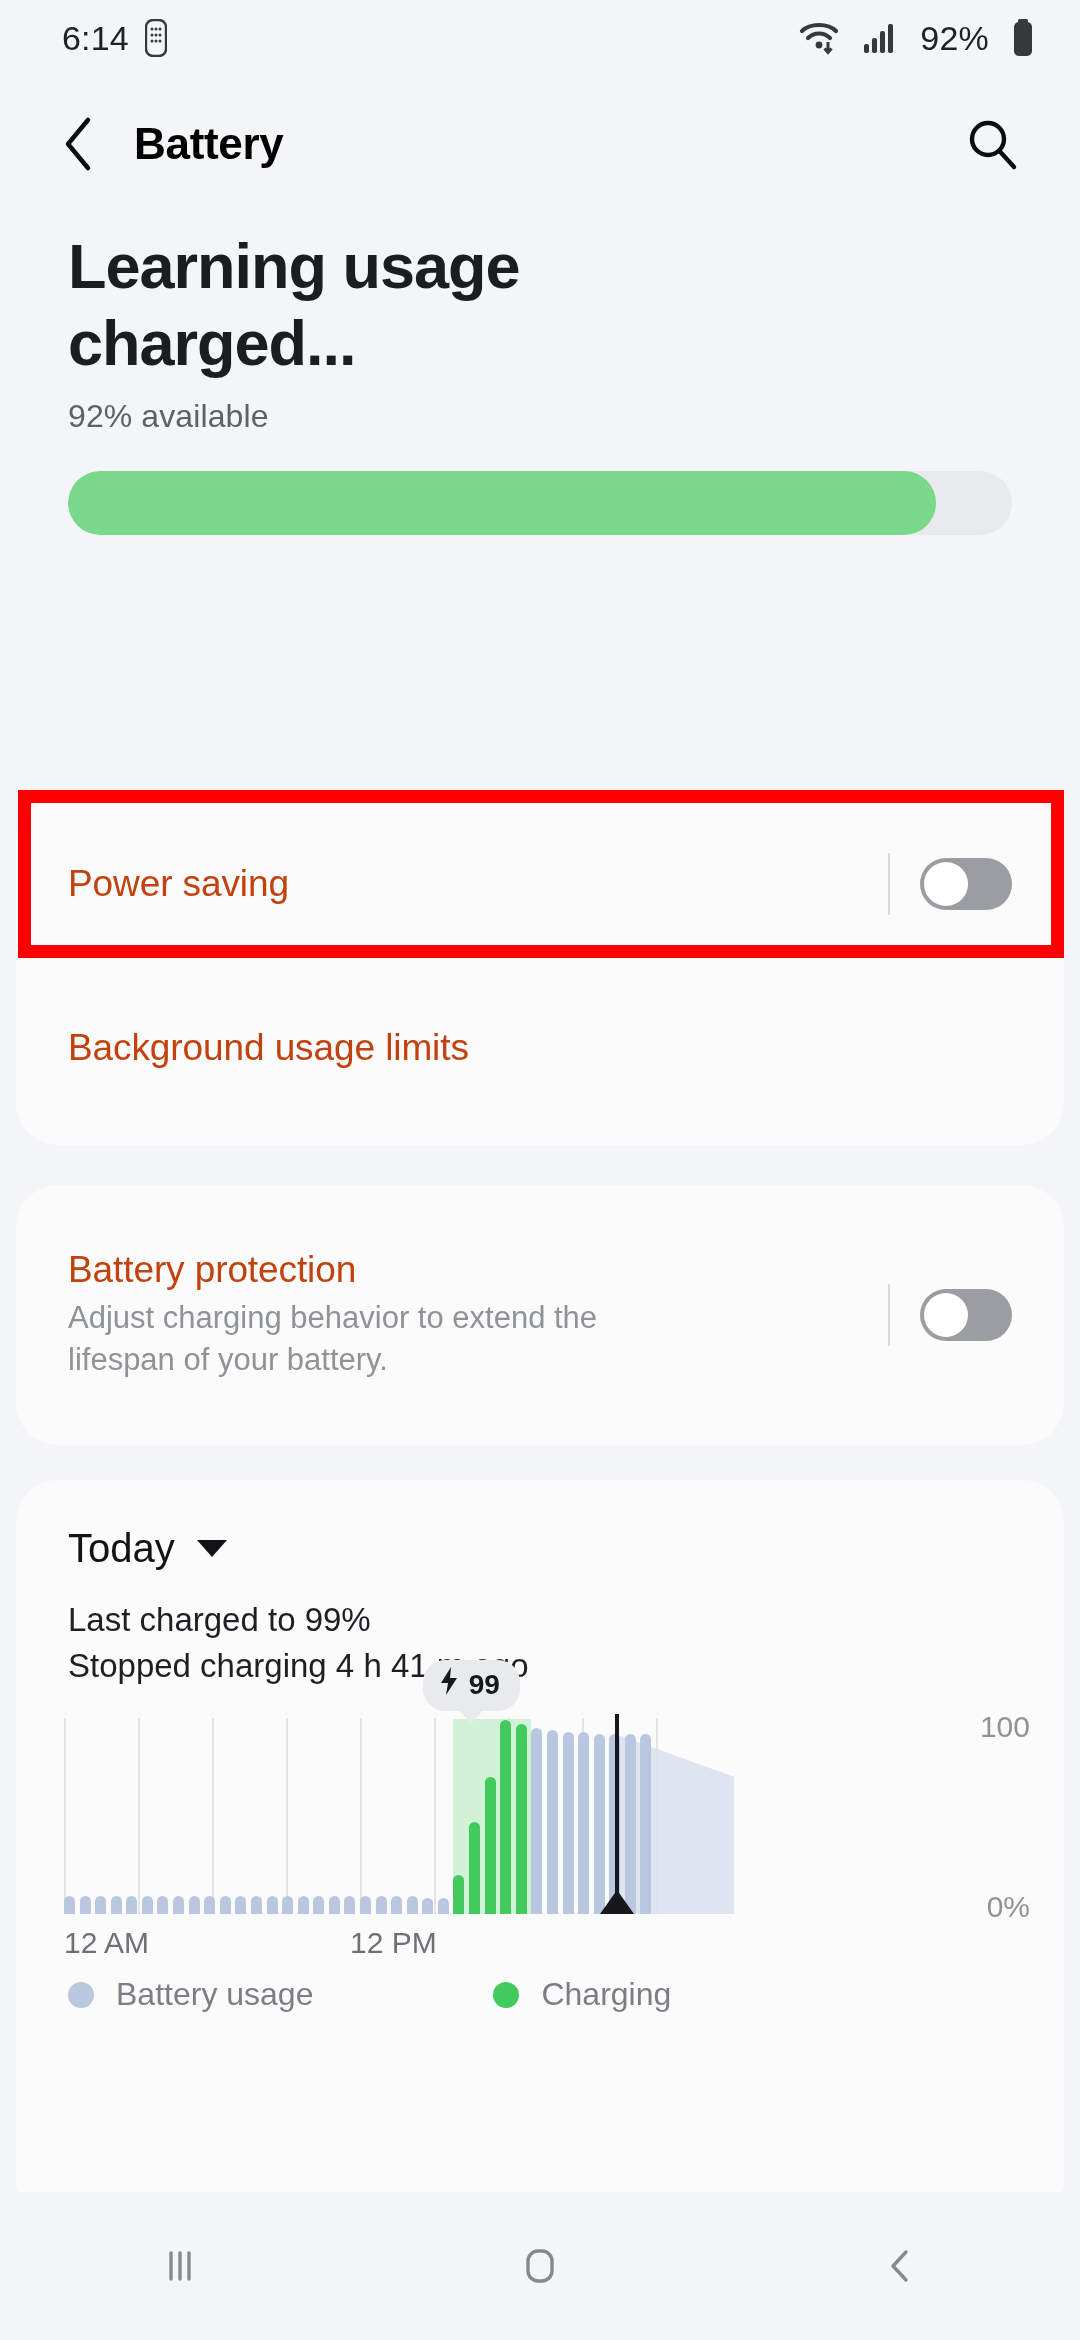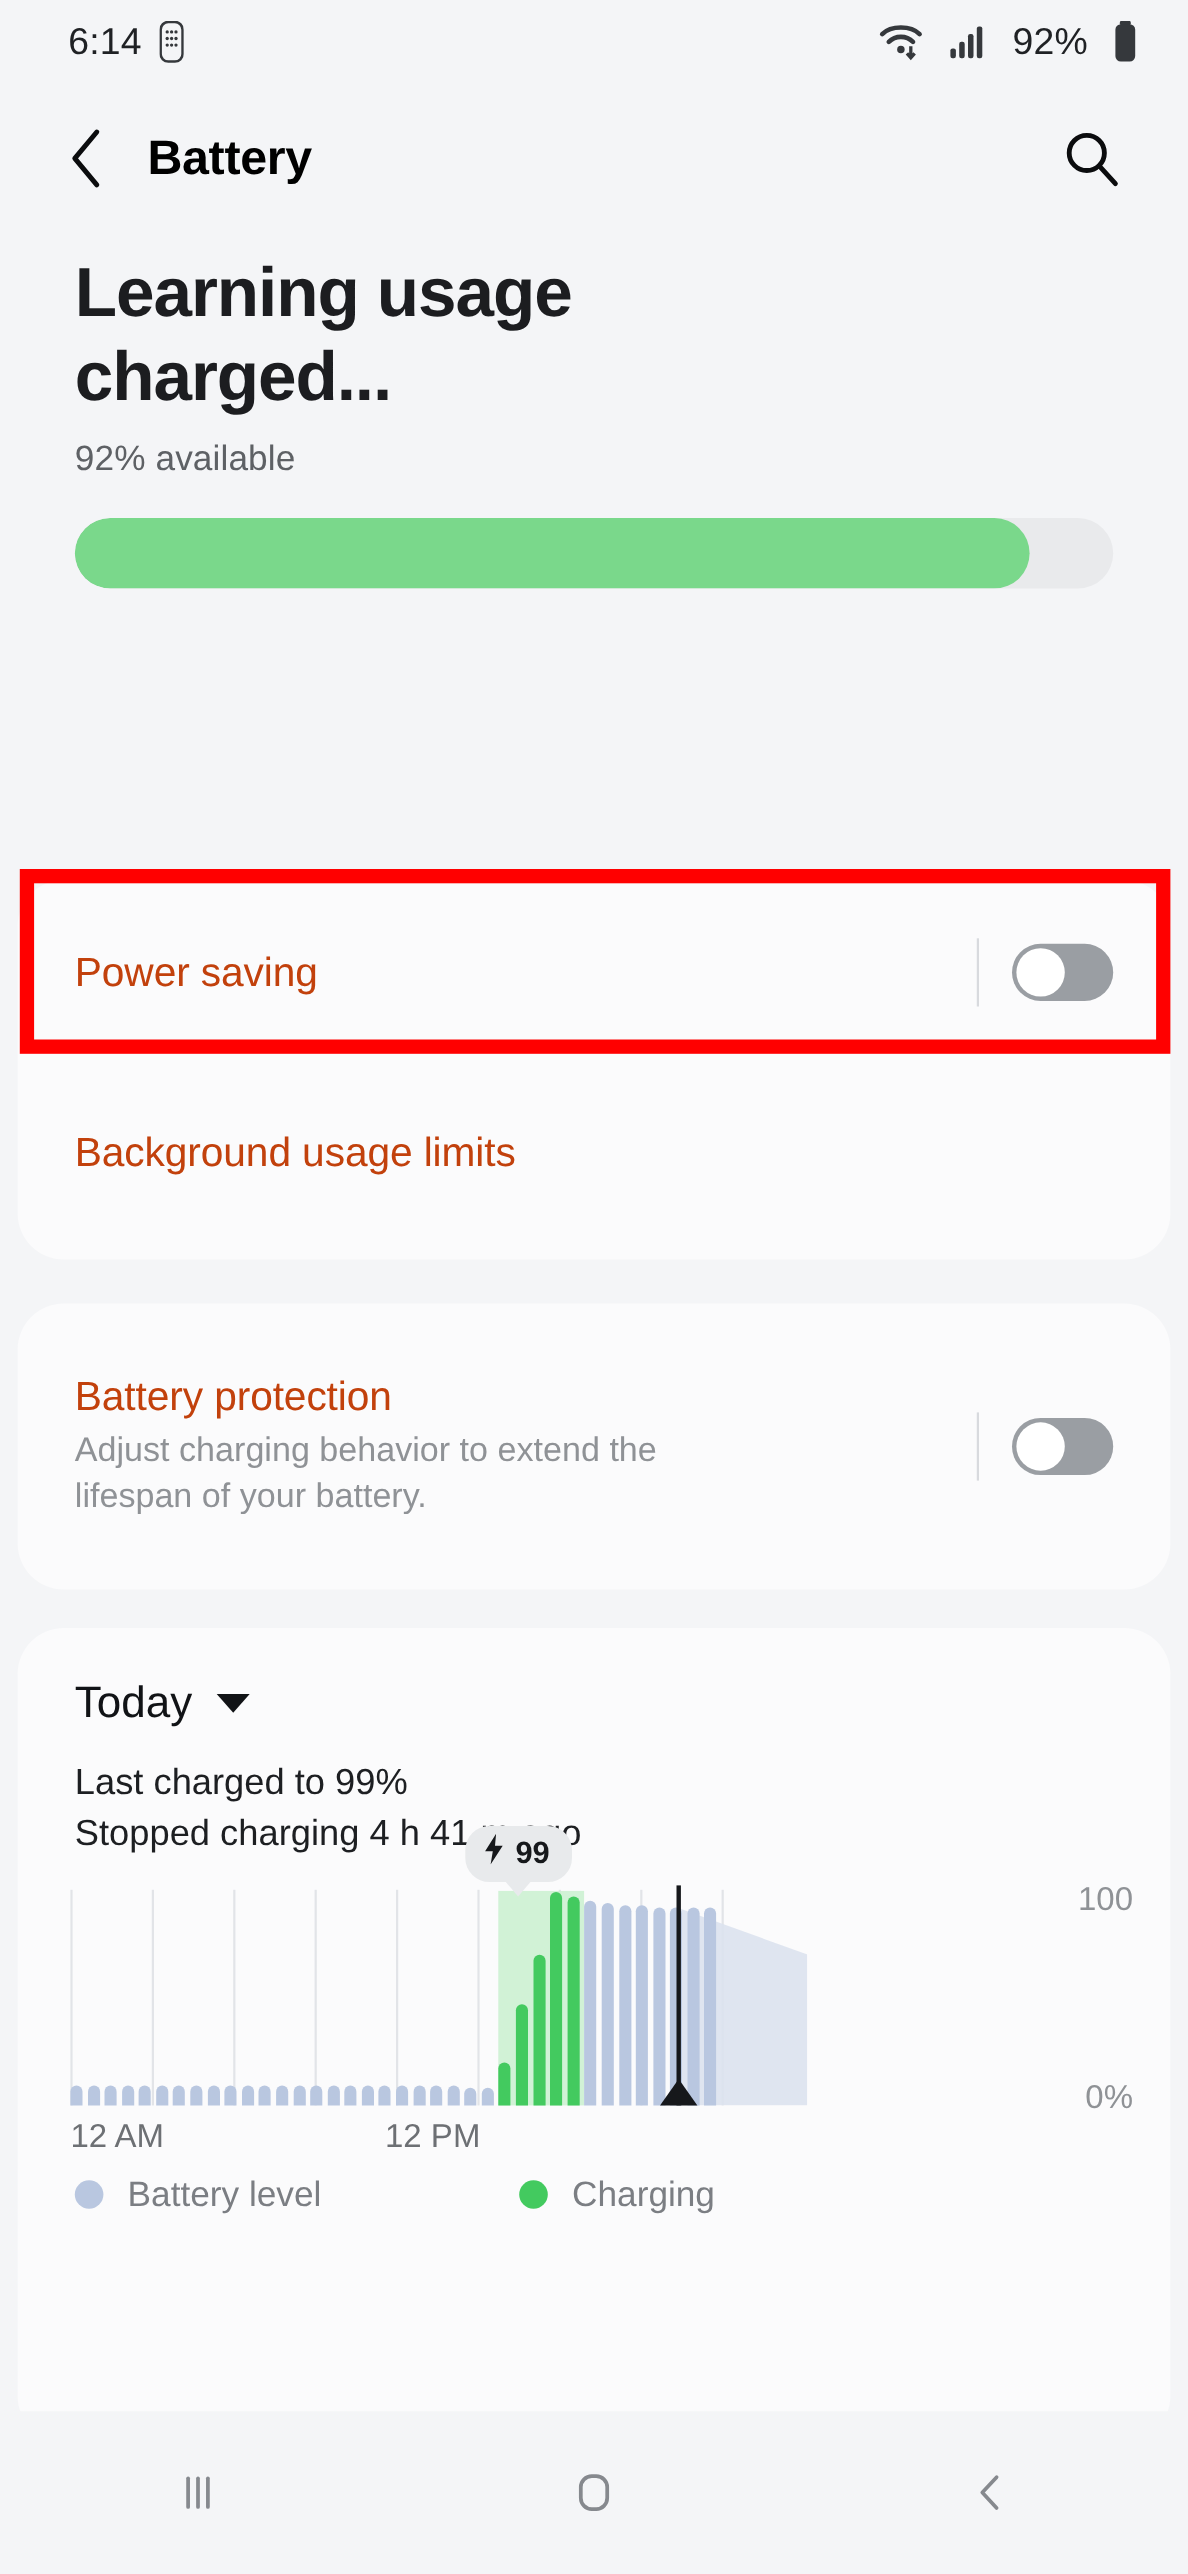--- a/index.html
+++ b/index.html
@@ -311,21 +311,21 @@
       </div>
     <div class="axis-r" style="top:-8px;">100</div>
     <div class="axis-r" style="top:172px;">0%</div>
     <div class="xlab" id="xlab0" style="left:48px; top:208px;">12 AM</div>
     <div class="xlab" id="xlab1" style="left: 334px; top: 208px;">12 PM</div>
   </div>
 
   <div class="legend">
     <div class="leg">
       <span class="dot" id="dot0" style="background: rgb(185, 199, 224);"></span>
-      <span class="leg-lbl">Battery level</span>
+      <span class="leg-lbl">Battery usage</span>
     </div>
     <div class="leg">
       <span class="dot" id="dot1" style="background: rgb(67, 202, 95);"></span>
       <span class="leg-lbl">Charging</span>
     </div>
   </div>
 </div>
 
 <div class="navbar">
   <div class="nav-btn">

